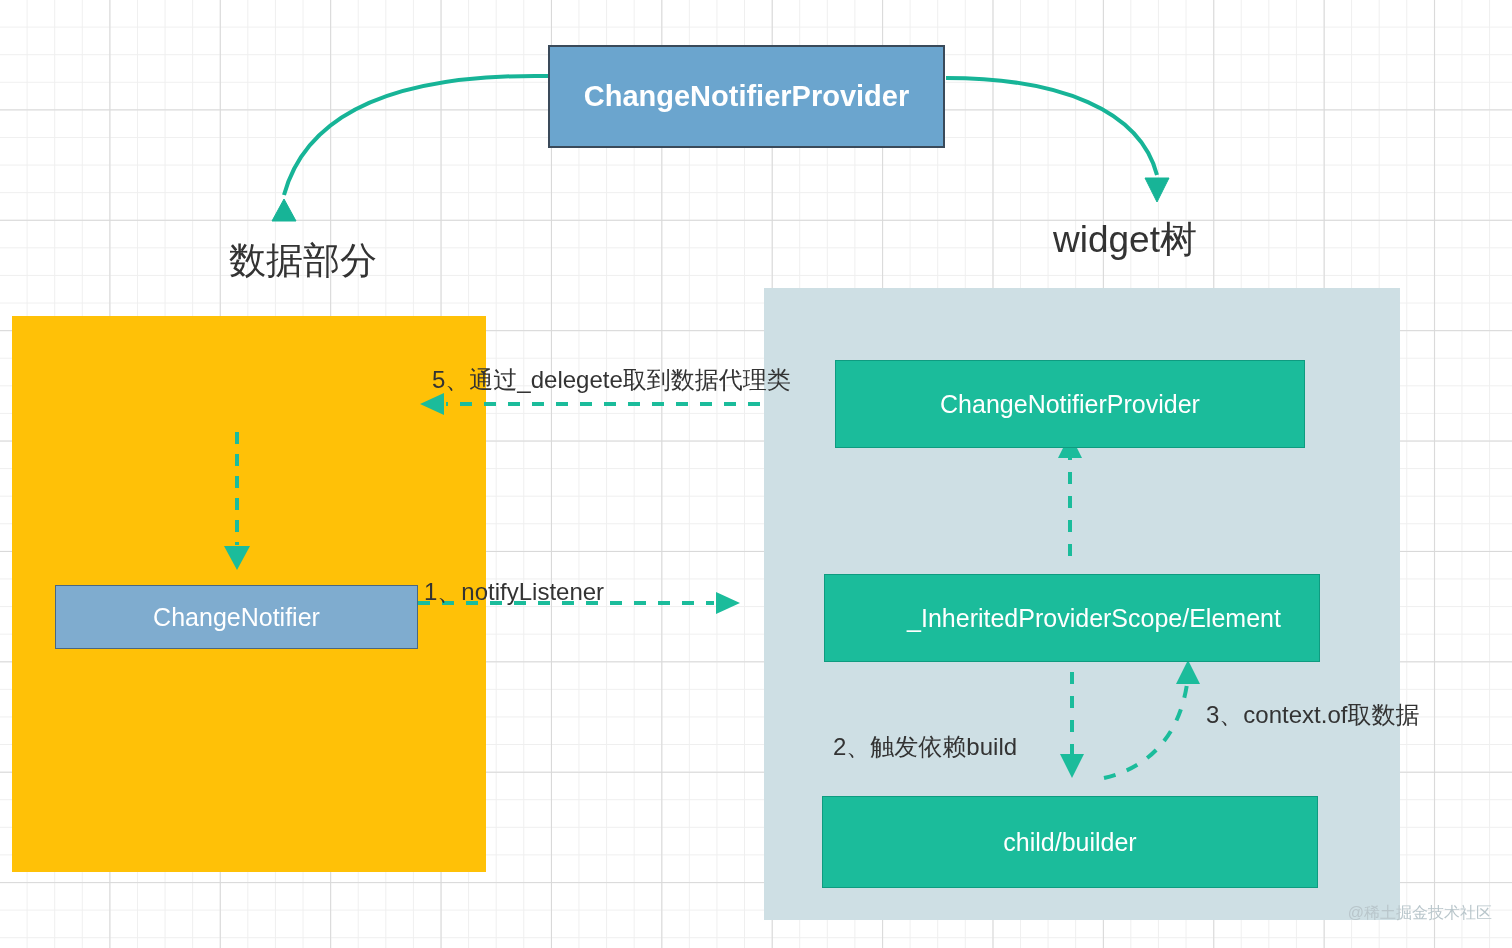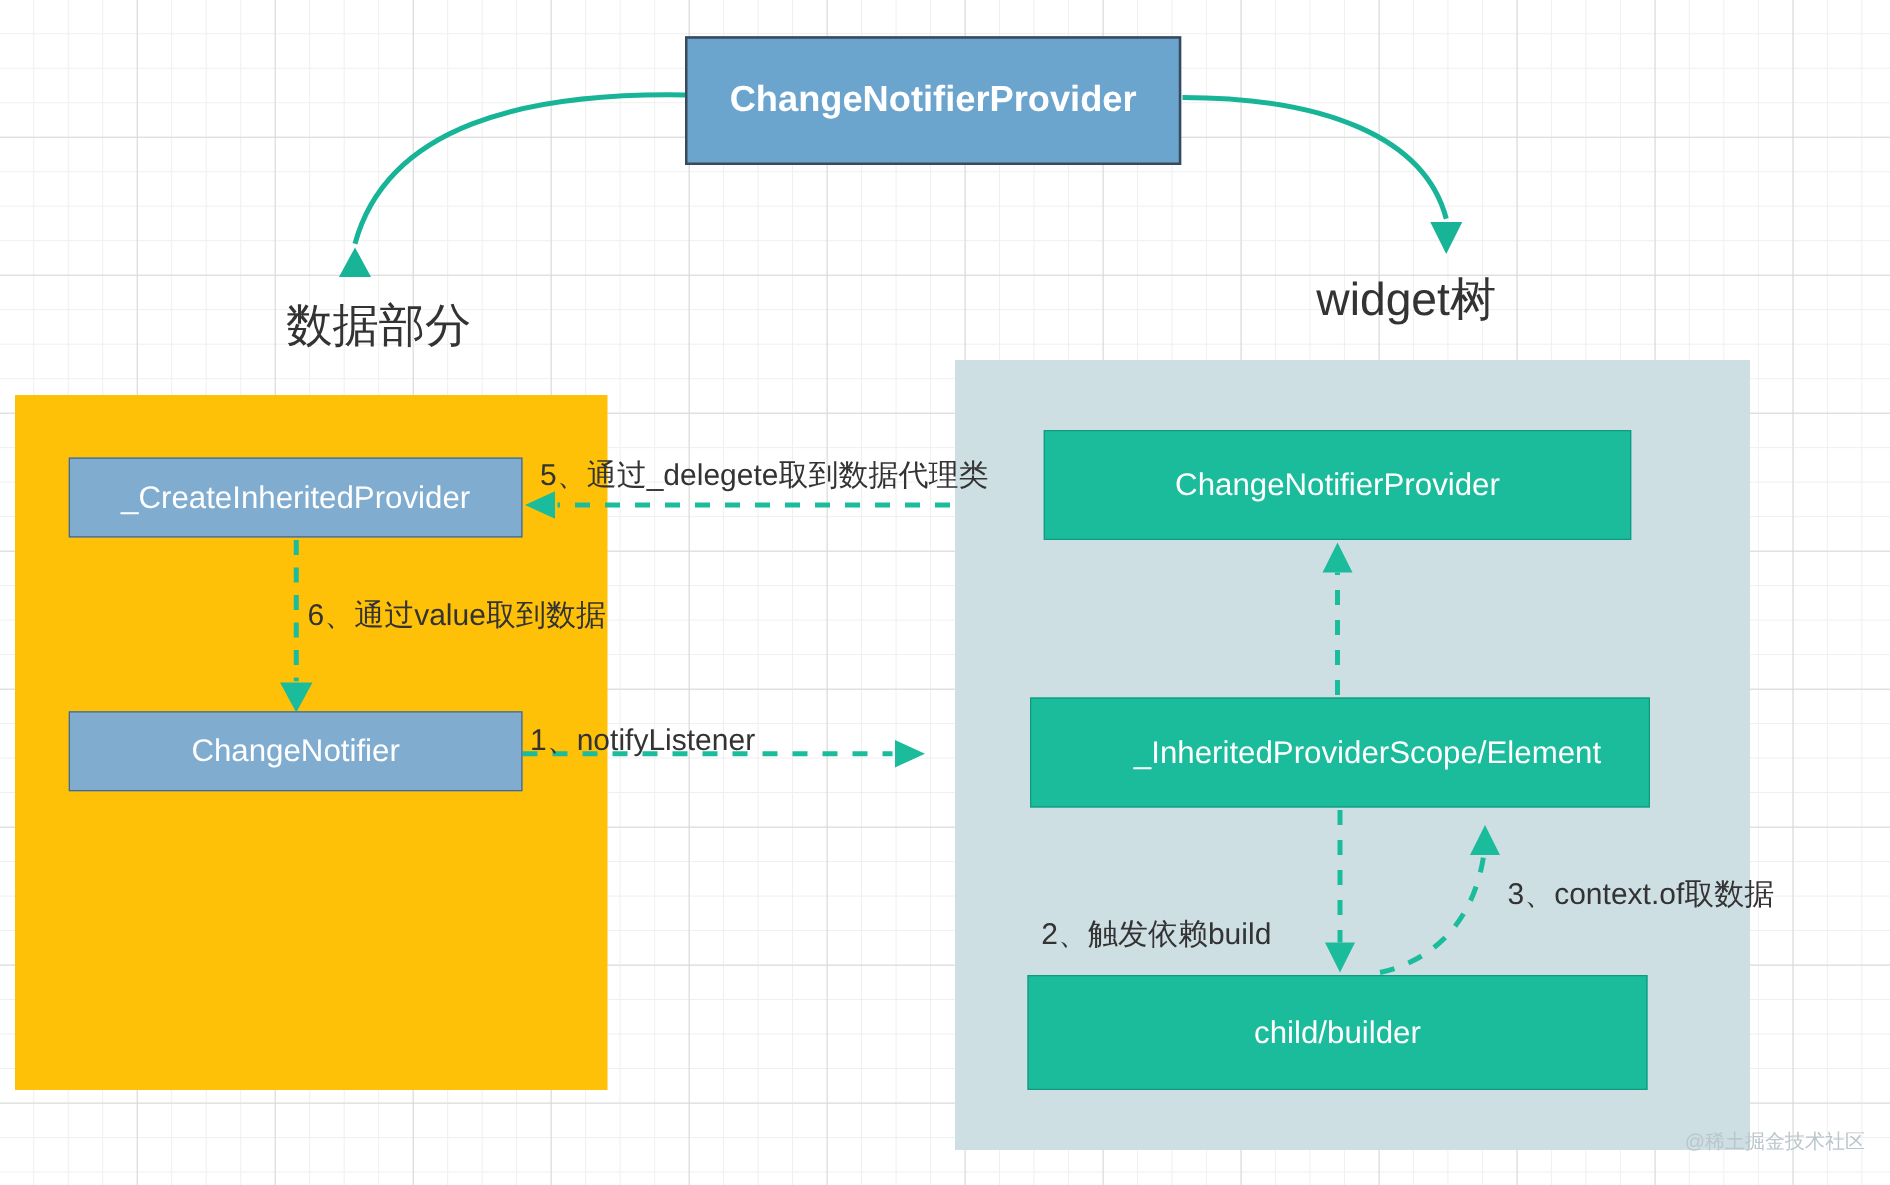--- a/index.html
+++ b/index.html
@@ -31,20 +31,21 @@
   }
 
   .node {
     position: absolute;
     box-sizing: border-box;
     display: flex;
     align-items: center;
     justify-content: center;
     color: #ffffff;
     line-height: 1.15;
+    margin-top: 16px;
   }
 
   
   #title-box {
     left: 548px;
     top: 29px;
     width: 397px;
     height: 103px;
     background: #6BA5CE;
     border: 2px solid #3a4a5a;
@@ -230,28 +231,26 @@
       <path d="M1104,778 C1140,770 1178,744 1187,684" fill="none" stroke="#1BBC9B" stroke-width="4" stroke-dasharray="12,12"></path>
       <path d="M1176,684 L1200,684 L1188,660 Z" fill="#1BBC9B"></path>
     </g>
   </svg>
 
   <div class="node" id="title-box">ChangeNotifierProvider</div>
 
   <div class="heading" id="heading-data">数据部分</div>
   <div class="heading" id="heading-widget">widget树</div>
 
-  <div class="node" id="create-inherited-provider">_CreateInheritedProvider</div>
   <div class="node" id="change-notifier">ChangeNotifier</div>
 
   <div class="node" id="cnp-node">ChangeNotifierProvider</div>
   <div class="node" id="scope-node">_InheritedProviderScope/Element</div>
   <div class="node" id="child-node">child/builder</div>
 
   <div class="step-label" id="label-1">1、notifyListener</div>
   <div class="step-label" id="label-2">2、触发依赖build</div>
   <div class="step-label" id="label-3">3、context.of取数据</div>
   <div class="step-label" id="label-5">5、通过_delegete取到数据代理类</div>
-  <div class="step-label" id="label-6">6、通过value取到数据</div>
 
   <div id="watermark">@稀土掘金技术社区</div>
 
 </div>
 
 </body></html>

